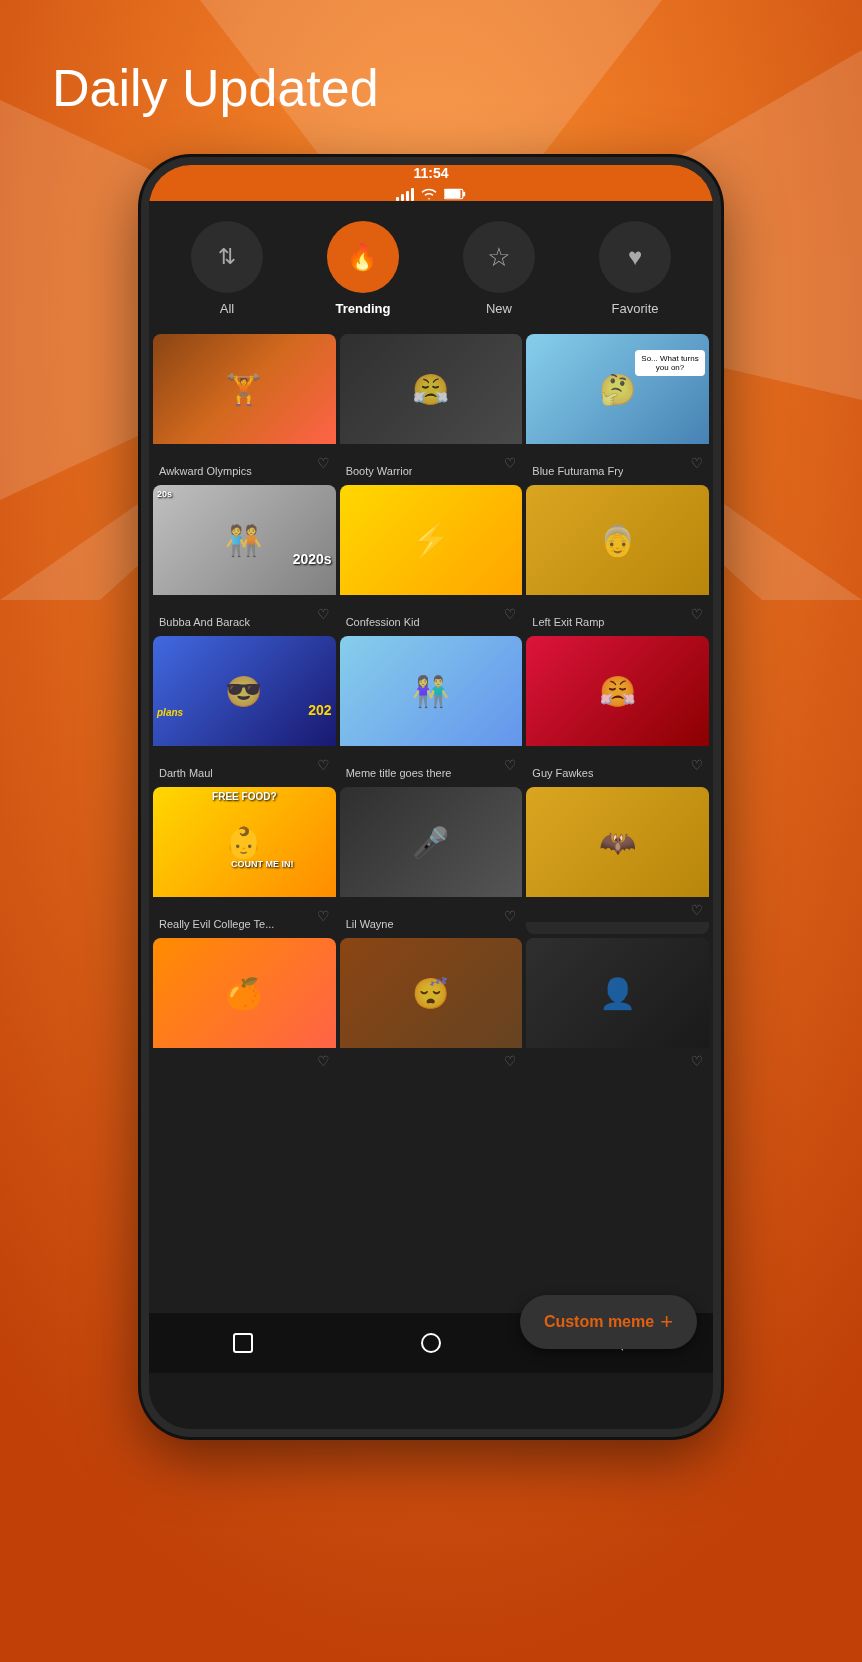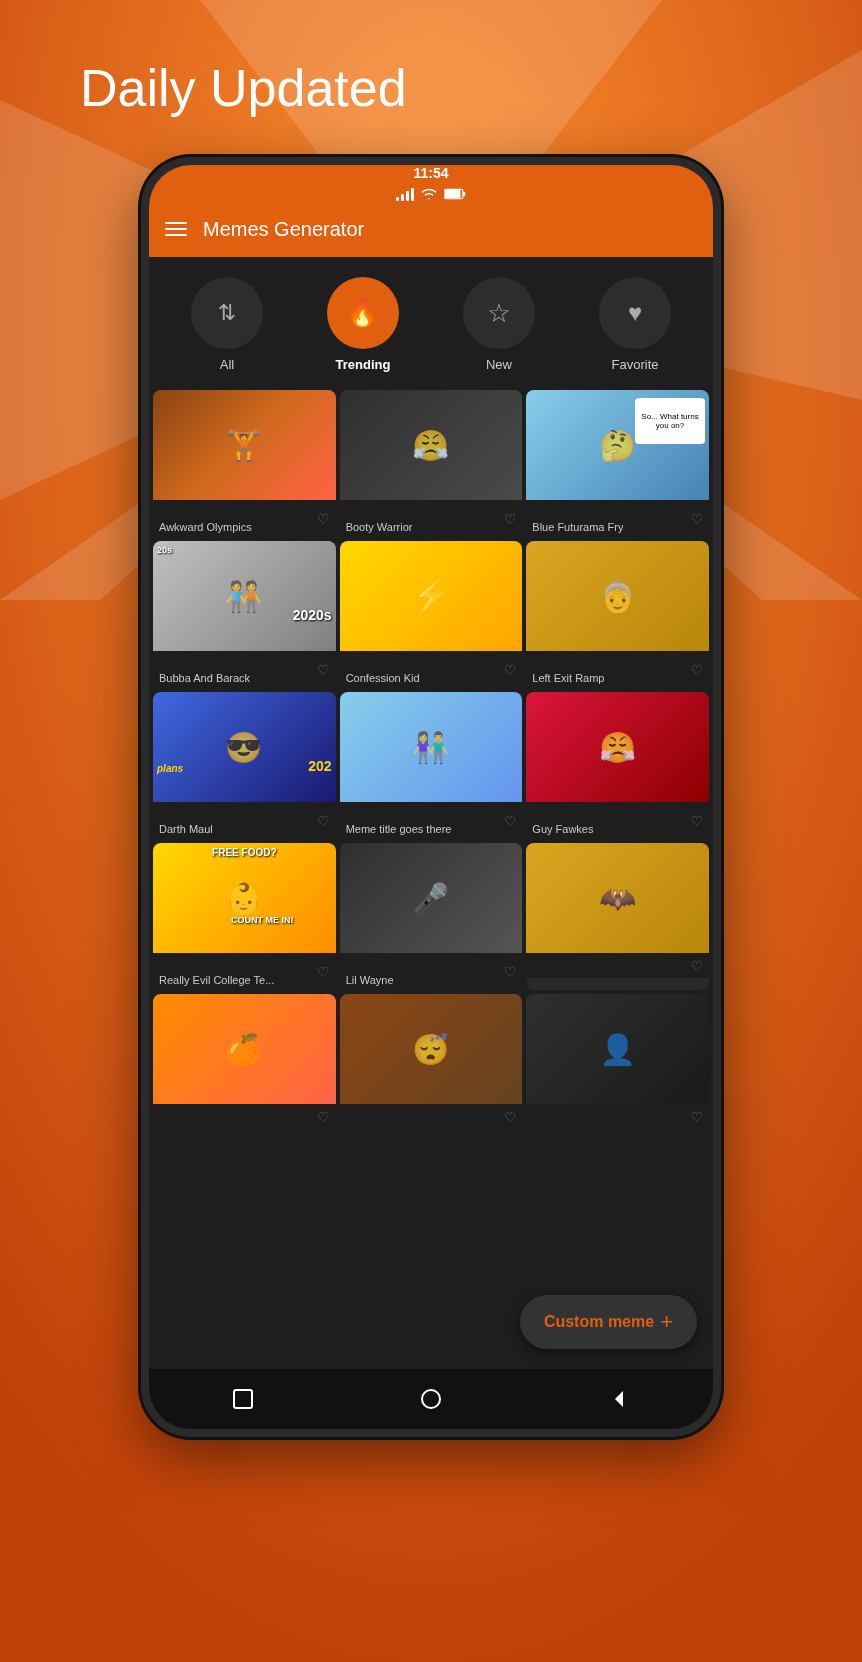--- a/index.html
+++ b/index.html
@@ -22,21 +22,21 @@
       top: 0; left: 0; right: 0; bottom: 0;
       background: radial-gradient(ellipse at 50% 30%, #FF8C30 0%, #E06010 60%, #C04000 100%);
       z-index: 0;
     }
 
     .header-text {
       position: relative;
       z-index: 1;
       text-align: left;
       width: 100%;
-      padding: 60px 80px 30px 80px;
+      padding: 60px 80px 30px 52px;
       color: white;
     }
 
     .header-title-light {
       font-size: 52px;
       font-weight: 400;
       line-height: 1.1;
     }
 
     .header-title-bold {
@@ -256,25 +256,25 @@
       color: white;
       font-size: 10px;
       font-weight: bold;
       text-shadow: 1px 1px 2px black;
       white-space: nowrap;
     }
 
     
     .speech-bubble {
       position: absolute;
-      top: 8px;
+      top: 16px;
       right: 4px;
       background: white;
       border-radius: 4px;
-      padding: 14px 4px;
+      padding: 4px 4px;
       font-size: 8px;
       color: black;
       max-width: 70px;
       text-align: center;
     }
 
     
     .bottom-nav {
       height: 60px;
       background: #111;
@@ -383,28 +383,20 @@
       </svg>
 
       <svg width="22" height="12" viewBox="0 0 28 14" fill="white">
         <rect x="0" y="1" width="24" height="12" rx="2" ry="2" stroke="white" stroke-width="1.5" fill="none"></rect>
         <rect x="1" y="2" width="20" height="10" rx="1" fill="white"></rect>
         <rect x="24" y="4" width="3" height="6" rx="1" fill="white"></rect>
       </svg>
     </div>
   </div>
 
-  <div class="app-bar">
-    <div class="hamburger-icon">
-      <span></span>
-        <span></span>
-        <span></span>
-    </div>
-    <span class="app-title">Memes Generator</span>
-  </div>
 
   <div class="phone-content">
 
     <div class="category-tabs">
 
       <div class="tab-item">
         <div class="tab-circle">
           <span style="color:#aaa;font-size:22px;">⇅</span>
         </div>
         <span class="tab-label">All</span>

